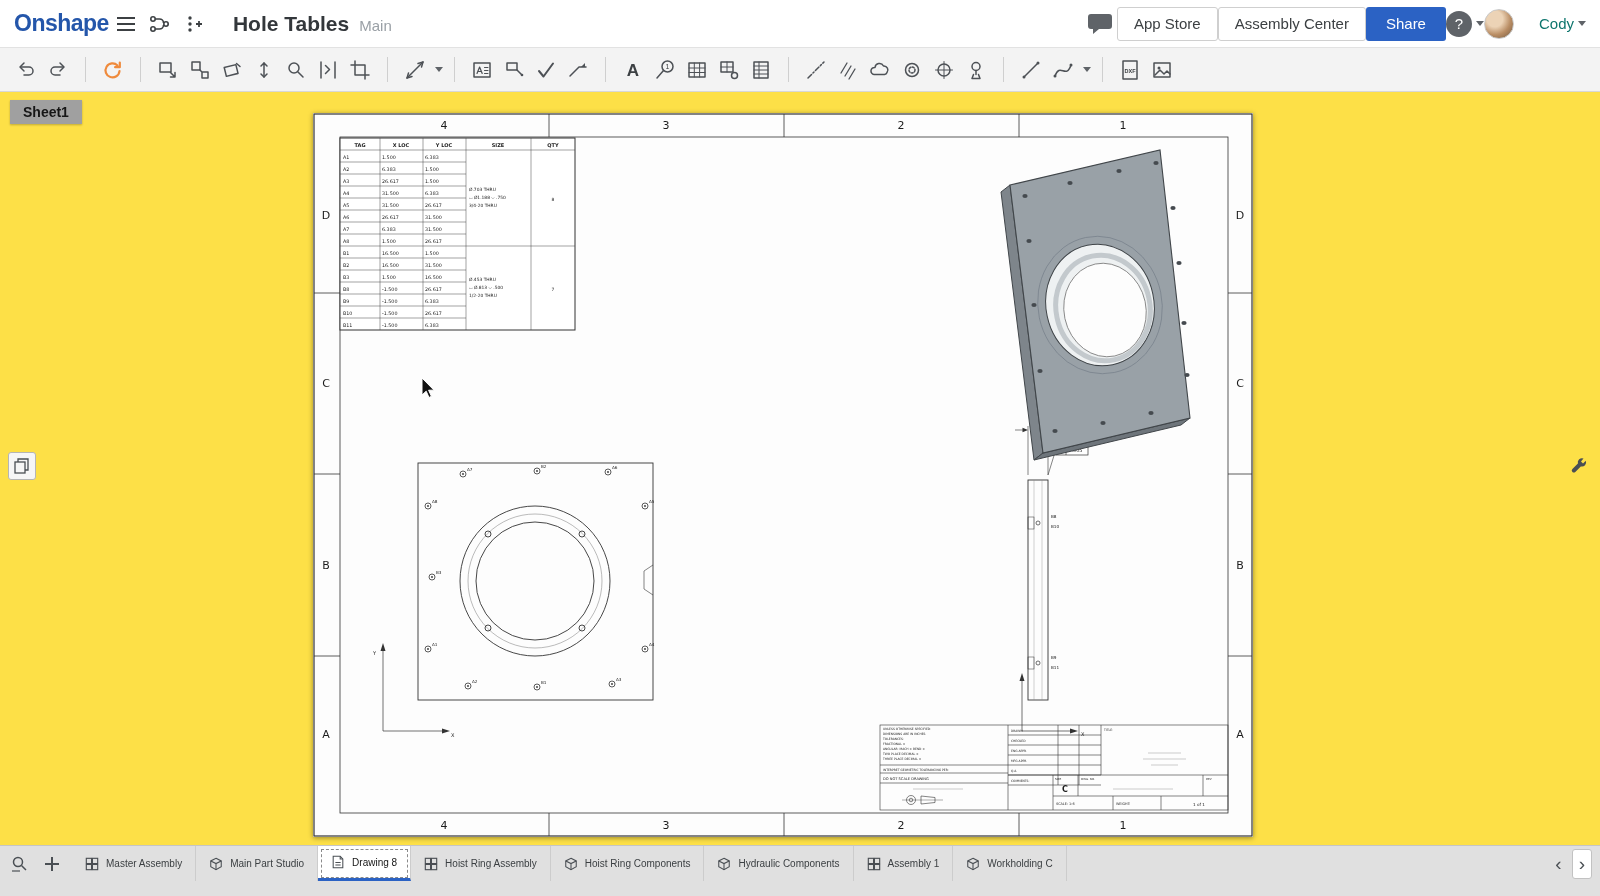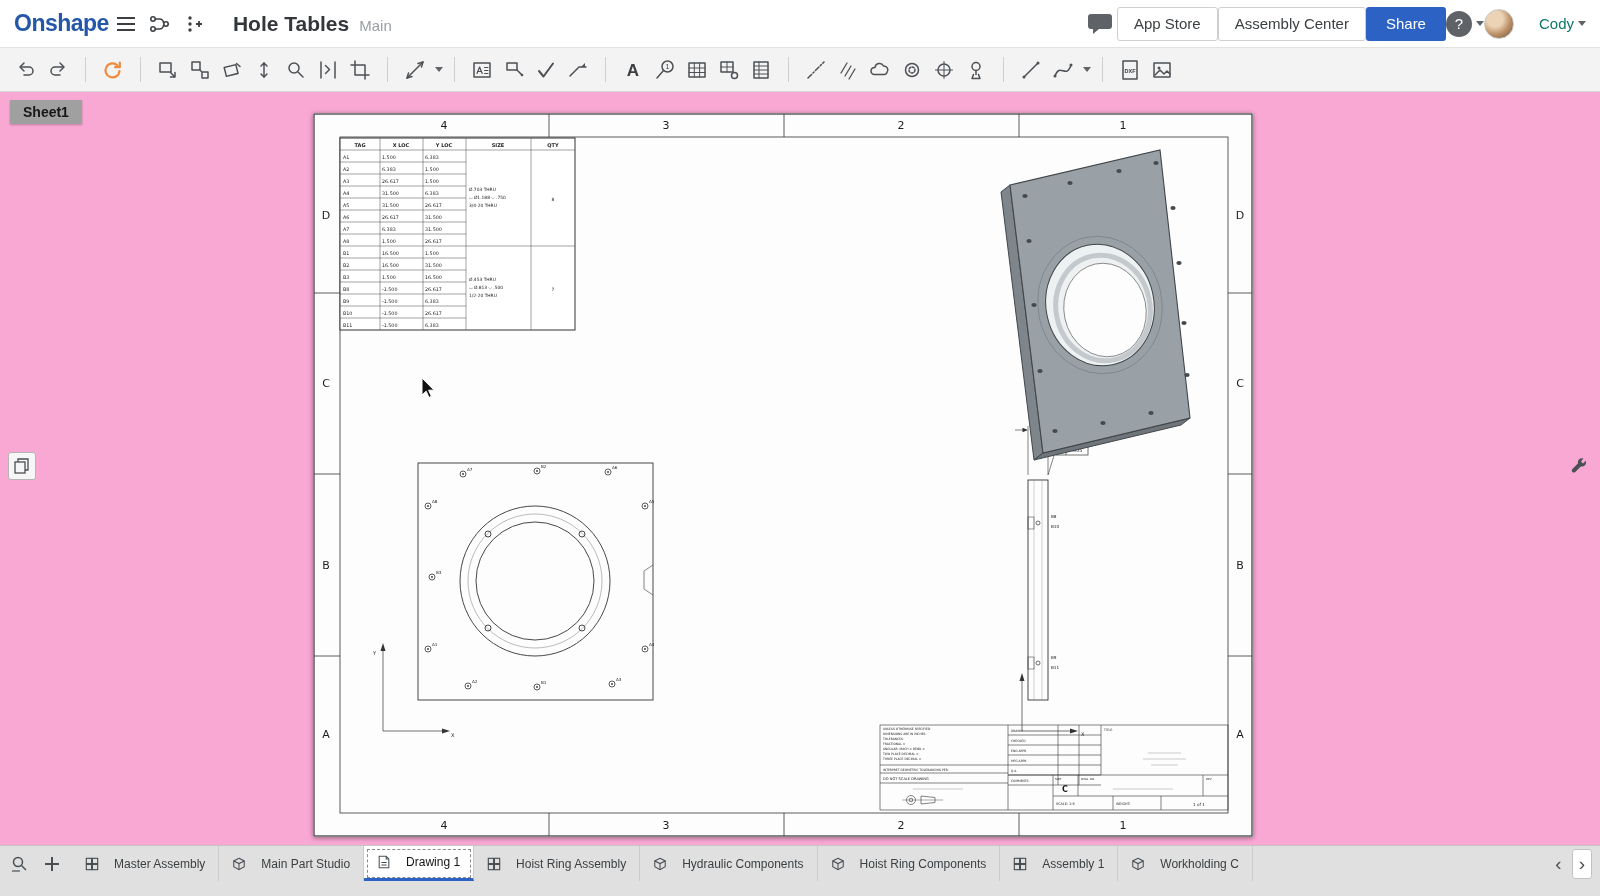--- a/index.html
+++ b/index.html
@@ -25,36 +25,36 @@
   
   .toolbar{height:44px;background:#f3f3f3;border-bottom:1px solid #d7d7d7;display:flex;align-items:center;padding:0 10px}
   .tb-btn{width:32px;height:32px;display:flex;align-items:center;justify-content:center;border-radius:3px;cursor:pointer;flex:none}
   .tb-wrap{display:flex;align-items:center;cursor:pointer}
   .tb-sep{width:1px;height:25px;background:#cfcfcf;margin:0 11px;flex:none}
   svg.tb{stroke:#4d5156;fill:none;stroke-width:1.5;stroke-linecap:round;stroke-linejoin:round}
   svg.tb .fil{fill:#4d5156;stroke:none}
   svg.tb text{stroke:none}
 
   
-  .canvas{position:relative;height:753px;background:#f9a8d4;overflow:hidden}
+  .canvas{position:relative;height:753px;background:#fde047;overflow:hidden}
   .sheet-tab{position:absolute;top:8px;left:10px;background:#a0a0a0;color:#161616;font-size:14px;font-weight:700;padding:4px 13px;box-shadow:0 1px 2px rgba(0,0,0,.25);cursor:pointer}
   .sheet{position:absolute;left:313px;top:21px;width:940px;height:724px;background:#fdfdfd;box-shadow:0 1px 5px rgba(0,0,0,.4)}
   .sheet-svg{display:block;width:940px;height:724px}
   .sheet-svg text{fill:#1c1c1c;stroke:none;font-family:"DejaVu Sans",sans-serif}
   .float-btn{position:absolute;width:28px;height:28px;display:flex;align-items:center;justify-content:center;cursor:pointer}
   #sheets-btn{left:8px;top:360px;background:#f6f6f6;border:1px solid #b5b5b5;border-radius:3px}
   #wrench-btn{right:6px;top:360px}
   #cursor{position:absolute;left:421px;top:285px;z-index:9;pointer-events:none}
 
   
   .bottombar{height:51px;background:#e0e0e0;border-top:1px solid #c5c5c5;display:flex;align-items:flex-start;position:relative}
   .bb-controls{display:flex;align-items:center;height:35px;padding:0 5px;gap:2px;flex:none}
   .bb-btn{width:30px;height:30px;display:flex;align-items:center;justify-content:center;cursor:pointer}
   .tabs{display:flex;height:35px;overflow:hidden;flex:1}
-  .tab{display:flex;align-items:center;gap:15px;padding:0 13px;font-size:12px;color:#3c4043;border-right:1px solid #cccccc;white-space:nowrap;background:#e0e0e0;cursor:pointer}
+  .tab{display:flex;align-items:center;gap:7px;padding:0 13px;font-size:10px;color:#3c4043;border-right:1px solid #cccccc;white-space:nowrap;background:#e0e0e0;cursor:pointer}
   .tab.active{background:#fff;border-bottom:3px solid #2b62c4;outline:1px dashed #8a8a8a;outline-offset:-4px;color:#141414;font-weight:400}
   .tab-ic{width:14px;height:14px;flex:none}
   .bb-nav{position:absolute;right:0;top:0;height:35px;display:flex;align-items:center;background:#e0e0e0;padding:0 8px;gap:4px}
   .nav-chip{font-size:19px;color:#4a4f54;padding:0 6px;cursor:pointer;line-height:28px}
   .nav-chip.boxed{background:#fff;border:1px solid #c2c2c2;border-radius:3px}
 </style>
 </head>
 <body>
 
 <svg width="0" height="0" style="position:absolute" aria-hidden="true">
@@ -718,39 +718,39 @@
     <span class="tab">
         <svg class="tab-ic">
           <use href="#ic-part"></use>
         </svg>
         <span>Main Part Studio</span>
       </span>
     <span class="tab active">
         <svg class="tab-ic">
           <use href="#ic-drawing"></use>
         </svg>
-        <span>Drawing 1</span>
+        <span>Drawing 8</span>
       </span>
     <span class="tab">
         <svg class="tab-ic">
           <use href="#ic-assembly"></use>
         </svg>
         <span>Hoist Ring Assembly</span>
       </span>
     <span class="tab">
         <svg class="tab-ic">
           <use href="#ic-part"></use>
         </svg>
-        <span>Hydraulic Components</span>
+        <span>Hoist Ring Components</span>
       </span>
     <span class="tab">
         <svg class="tab-ic">
           <use href="#ic-part"></use>
         </svg>
-        <span>Hoist Ring Components</span>
+        <span>Hydraulic Components</span>
       </span>
     <span class="tab">
         <svg class="tab-ic">
           <use href="#ic-assembly"></use>
         </svg>
         <span>Assembly 1</span>
       </span>
     <span class="tab">
         <svg class="tab-ic">
           <use href="#ic-part"></use>

